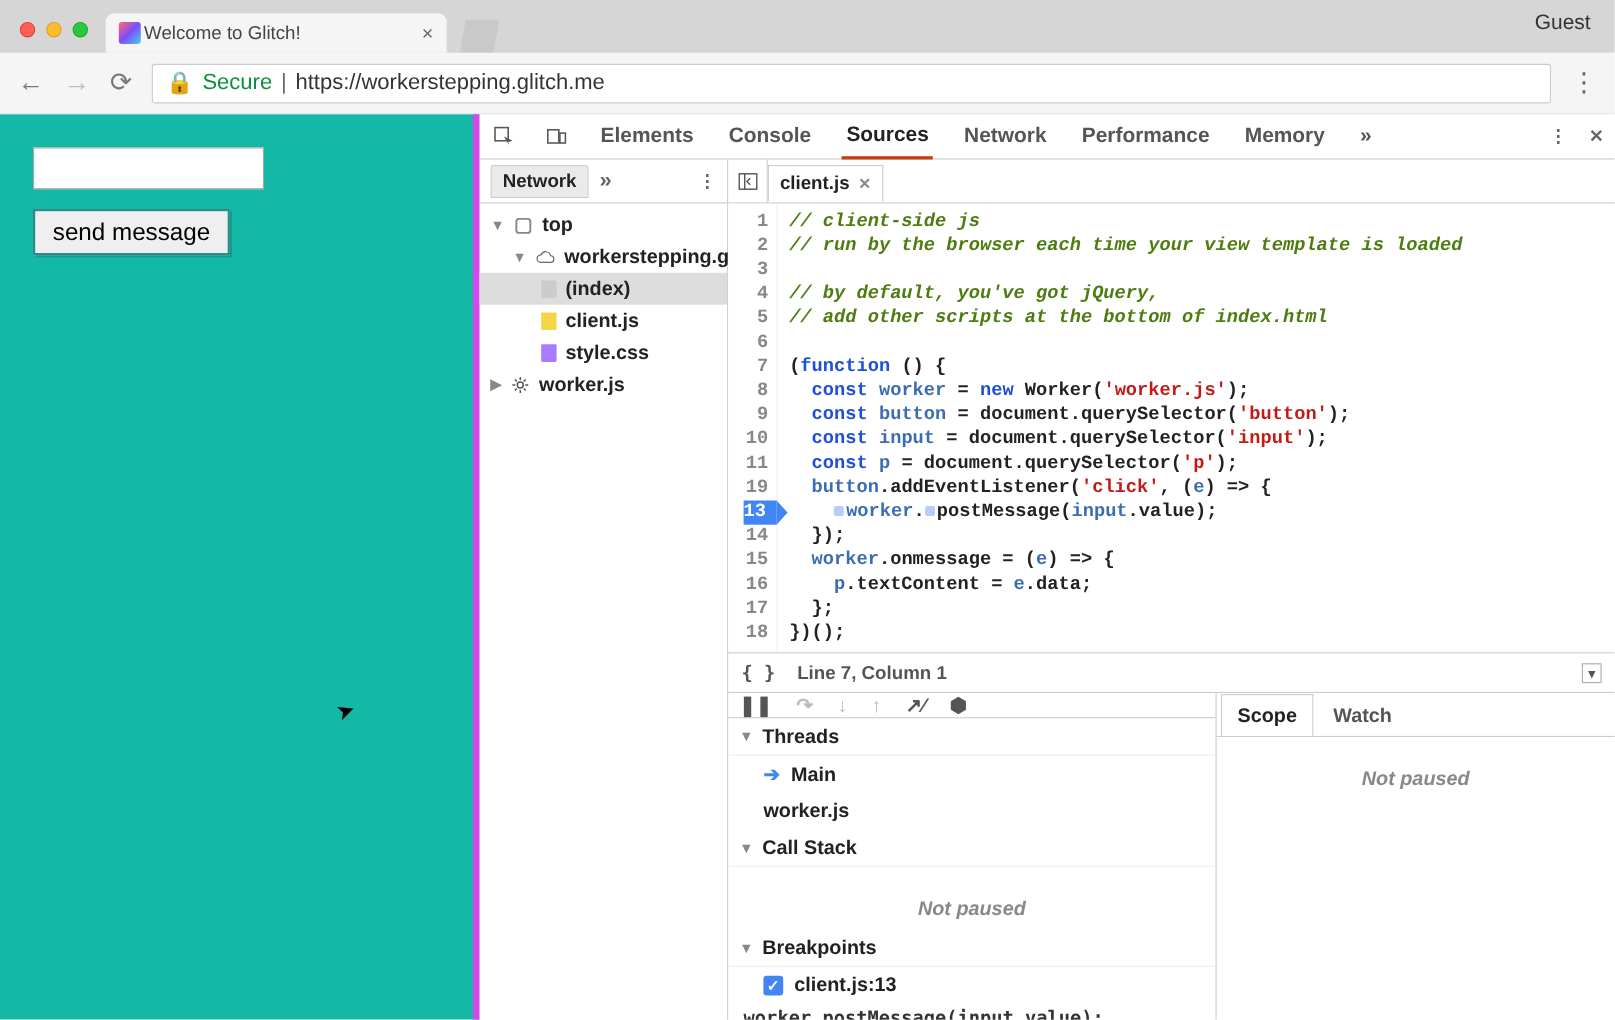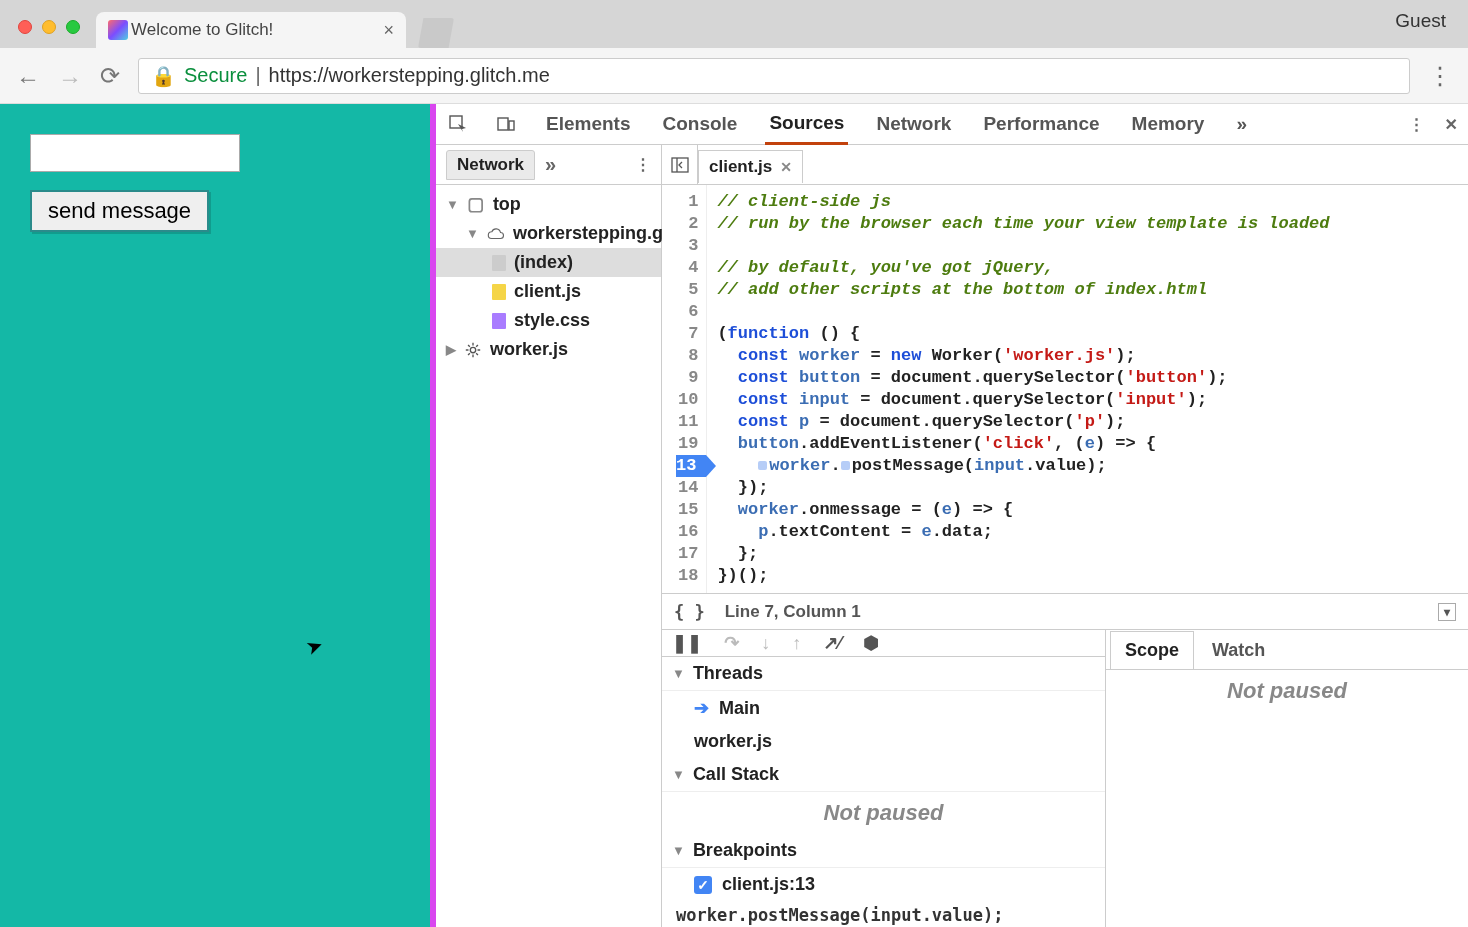--- a/index.html
+++ b/index.html
@@ -334,21 +334,22 @@
   display: flex;
   align-items: center;
   gap: 10px;
 }
 .section-row .arrow { color: #4285f4; }
 .not-paused {
   text-align: center;
   color: #888;
   font-style: italic;
   padding: 8px 0;
-  font-size: 22px;
+  font-size: 18px;
+  margin-top: 20px;
 }
 .bp-check {
   width: 18px; height: 18px;
   background: #4285f4;
   border-radius: 3px;
   color: #fff;
   display: inline-flex;
   align-items: center; justify-content: center;
   font-size: 14px;
 }

